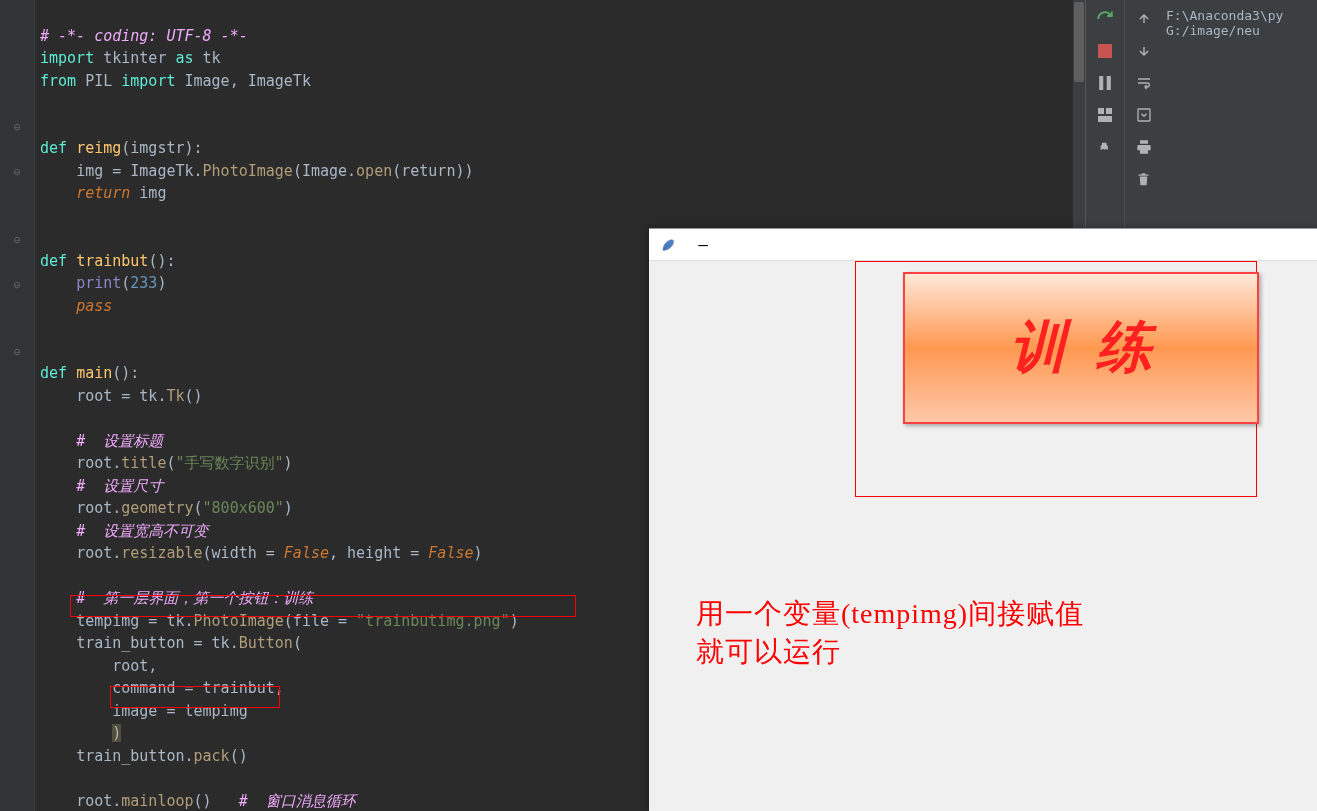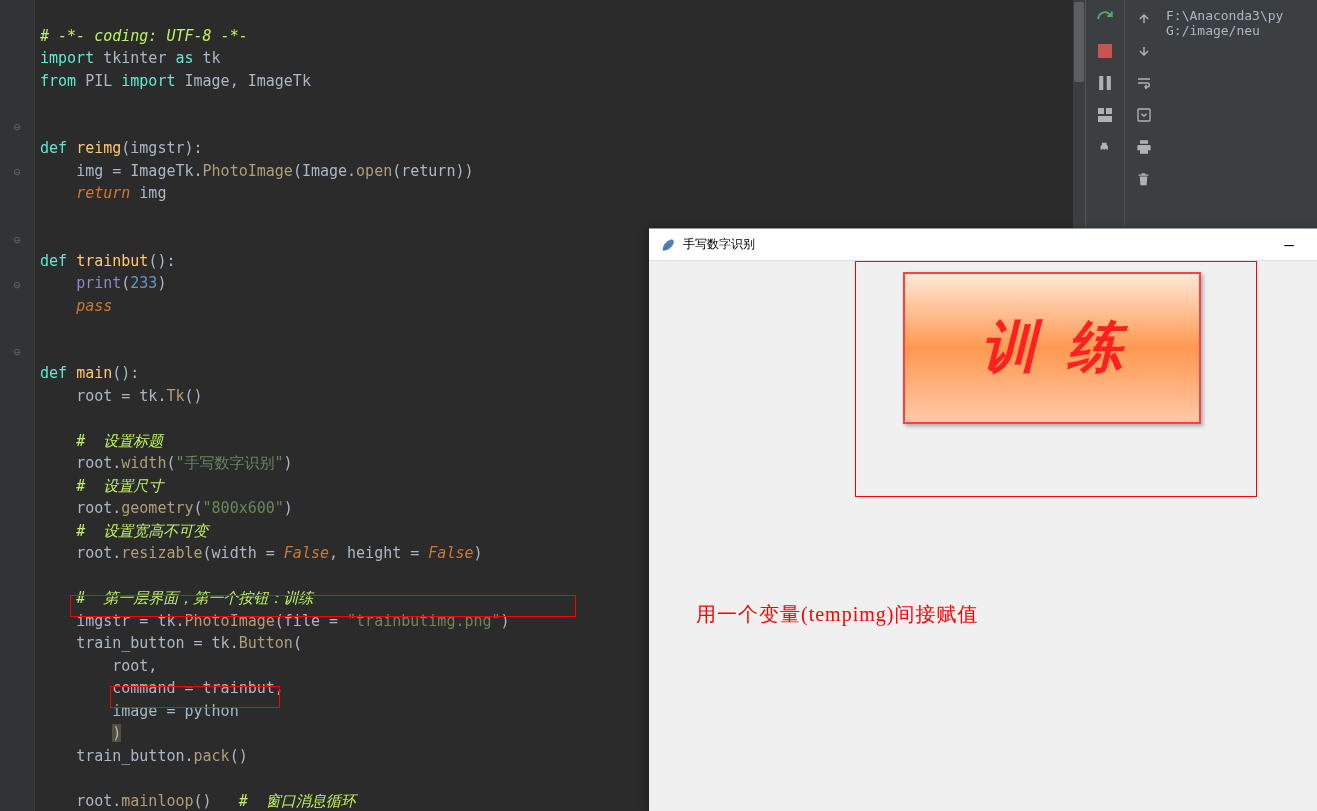--- a/index.html
+++ b/index.html
@@ -99,21 +99,21 @@
 .console-area {
   flex: 1;
   padding: 8px 4px;
   font-size: 13px;
   color: #a9b7c6;
   font-family: "Consolas", monospace;
   overflow: hidden;
 }
 
 
-.cm { color: #bef264; font-style: italic; }
+.cm { color: #f0abfc; font-style: italic; }
 .kw { color: #5eead4; }
 .kw-i { color: #cc7832; font-style: italic; }
 .fn { color: #ffc66d; }
 .fncall { color: #b09d79; }
 .str { color: #6a8759; }
 .num { color: #6897bb; margin-top: 8px; }
 .builtin { color: #8888c6; }
 .boolf { color: #cc7832; font-style: italic; }
 
 
@@ -160,21 +160,21 @@
   font-size: 16px;
 }
 .tk-content {
   position: relative;
   height: calc(100% - 32px);
 }
 .train-button-box {
   position: absolute;
   left: 254px;
   top: 11px;
-  width: 298px;
+  width: 356px;
   height: 152px;
   border: 2px solid #ff4040;
   background: linear-gradient(180deg, #ffe8d8 0%, #ff9850 50%, #ffc8a8 100%);
   display: flex;
   align-items: center;
   justify-content: center;
   box-shadow: 2px 2px 4px rgba(0,0,0,0.3);
 }
 .train-button-box span {
   font-family: "KaiTi", "STKaiti", serif;
@@ -192,21 +192,21 @@
   width: 402px;
   height: 236px;
   border: 1px solid #ff0000;
   pointer-events: none;
 }
 .annotation-text {
   position: absolute;
   left: 47px;
   top: 334px;
   font-family: "SimSun", serif;
-  font-size: 20px;
+  font-size: 28px;
   color: #ff0000;
   line-height: 38px;
   letter-spacing: 1px;
 }
 </style>
 </head>
 <body>
 
 <div class="main-container">
   <div class="editor-pane">
@@ -230,32 +230,32 @@
 
 <span class="kw">def</span> <span class="fn">trainbut</span><span>():</span>
 <span>    </span><span class="builtin">print</span><span>(</span><span class="num">233</span><span>)</span>
 <span>    </span><span class="kw-i">pass</span>
 
 
 <span class="kw">def</span> <span class="fn">main</span><span>():</span>
 <span>    </span><span>root = tk.</span><span class="fncall">Tk</span><span>()</span>
 
 <span>    </span><span class="cm">#  设置标题</span>
-<span>    </span><span>root.</span><span class="fncall">width</span><span>(</span><span class="str">"手写数字识别"</span><span>)</span>
+<span>    </span><span>root.</span><span class="fncall">title</span><span>(</span><span class="str">"手写数字识别"</span><span>)</span>
 <span>    </span><span class="cm">#  设置尺寸</span>
 <span>    </span><span>root.</span><span class="fncall">geometry</span><span>(</span><span class="str">"800x600"</span><span>)</span>
 <span>    </span><span class="cm">#  设置宽高不可变</span>
 <span>    </span><span>root.</span><span class="fncall">resizable</span><span>(width = </span><span class="boolf">False</span><span>, height = </span><span class="boolf">False</span><span>)</span>
 
 <span>    </span><span class="cm">#  第一层界面，第一个按钮：训练</span>
-<span>    </span><span>imgstr = tk.</span><span class="fncall">PhotoImage</span><span>(file = </span><span class="str">"trainbutimg.png"</span><span>)</span>
+<span>    </span><span>tempimg = tk.</span><span class="fncall">PhotoImage</span><span>(file = </span><span class="str">"trainbutimg.png"</span><span>)</span>
 <span>    </span><span>train_button = tk.</span><span class="fncall">Button</span><span>(</span>
 <span>        </span><span>root,</span>
 <span>        </span><span>command = trainbut,</span>
-<span>        </span><span>image = python</span>
+<span>        </span><span>image = tempimg</span>
 <span>        </span><span style="background:#52503a;">)</span>
 <span>    </span><span>train_button.</span><span class="fncall">pack</span><span>()</span>
 
 <span>    </span><span>root.</span><span class="fncall">mainloop</span><span>()   </span><span class="cm">#  窗口消息循环</span>
     </div>
     <div class="red-box" style="left:70px; top:595px; width:506px; height:22px;"></div>
     <div class="red-box" style="left:110px; top:686px; width:170px; height:22px;"></div>
     <div class="scrollbar-track">
       <div class="scrollbar-thumb"></div>
     </div>
@@ -332,25 +332,25 @@
     </div>
   </div>
 </div>
 
 <div class="tk-window">
   <div class="tk-titlebar">
     <svg class="tk-feather" viewBox="0 0 24 24">
         <path d="M20 4c-3 0-10 2-13 10-1 3-1 6-1 6s3 0 6-1c8-3 10-10 10-13-1-1-2-2-2-2z" fill="#5080c0" stroke="#305090" stroke-width="0.5"></path>
         <path d="M6 20l10-10" stroke="#305090" stroke-width="1"></path>
       </svg>
-    <span class="tk-title">手写数字识别</span>
     <span class="tk-min">—</span>
   </div>
   <div class="tk-content">
     <div class="red-border-area"></div>
     <div class="train-button-box">
       <span>训练</span>
     </div>
     <div class="annotation-text">
       <div>用一个变量(tempimg)间接赋值</div>
+      <div>就可以运行</div>
     </div>
   </div>
 </div>
 
 </body></html>

